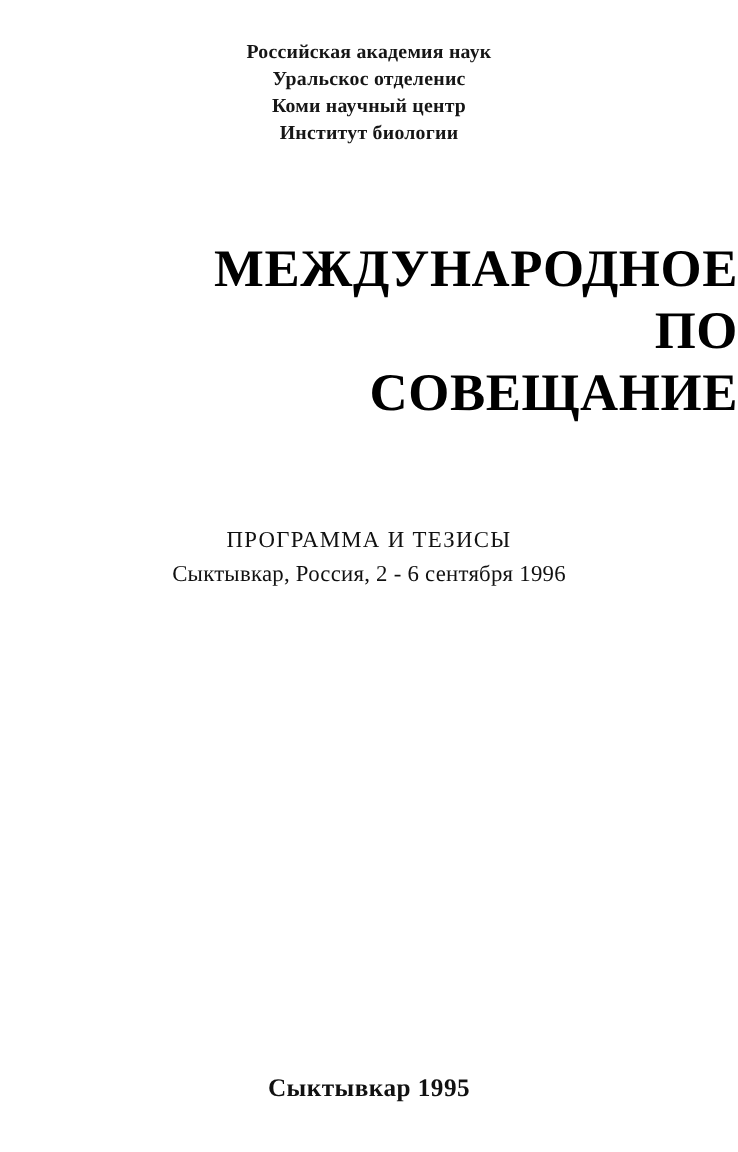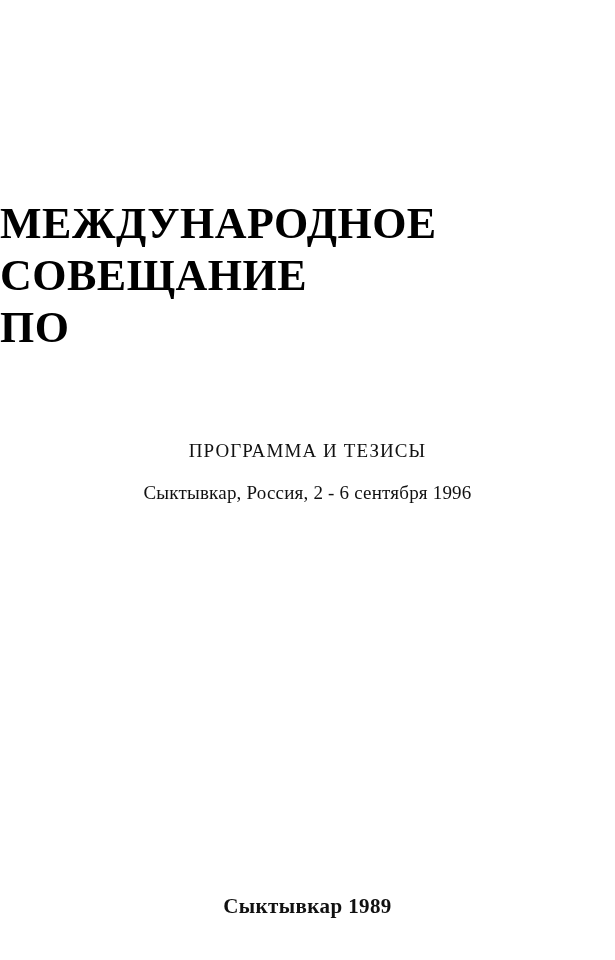--- a/index.html
+++ b/index.html
@@ -38,21 +38,21 @@
     color: #161616;
     white-space: nowrap;
   }
 
   
   .main-title {
     position: absolute;
     top: 198px;
     left: 0;
     width: 615px;
-    text-align: left;
+    text-align: right;
   }
   .main-title .tline {
     font-family: "Liberation Serif", serif;
     font-weight: bold;
     font-size: 44px;
     line-height: 52px;
     letter-spacing: 0.5px;
     color: #000000;
     white-space: nowrap;
   }
@@ -75,21 +75,21 @@
     white-space: nowrap;
   }
   .subtitle .sub-place {
     font-family: "Liberation Serif", serif;
     font-weight: normal;
     font-size: 19px;
     line-height: 26px;
     letter-spacing: 0.2px;
     color: #111111;
     white-space: nowrap;
-    margin-top: 16px;
+    margin-top: 2px;
   }
 
   
   .imprint {
     position: absolute;
     top: 893px;
     left: 0;
     width: 615px;
     text-align: center;
   }
@@ -101,29 +101,35 @@
     letter-spacing: 0.4px;
     color: #111111;
     white-space: nowrap;
   }
 </style>
 </head>
 <body>
 
 <div class="page">
 
+  <div class="affiliation">
+    <div class="line">Российская академия наук</div>
+    <div class="line">Уральскос отделенис</div>
+    <div class="line">Коми научный центр</div>
+    <div class="line">Институт биологии</div>
+  </div>
 
   <div class="main-title">
     <div class="tline">МЕЖДУНАРОДНОЕ</div>
+    <div class="tline">ПО</div>
     <div class="tline">СОВЕЩАНИЕ</div>
-    <div class="tline">ПО</div>
   </div>
 
   <div class="subtitle">
     <div class="sub-main">ПРОГРАММА И ТЕЗИСЫ</div>
     <div class="sub-place">Сыктывкар, Россия, 2 - 6 сентября 1996</div>
   </div>
 
   <div class="imprint">
-    <div class="imp-line">Сыктывкар 1989</div>
+    <div class="imp-line">Сыктывкар 1995</div>
   </div>
 
 </div>
 
 </body></html>

